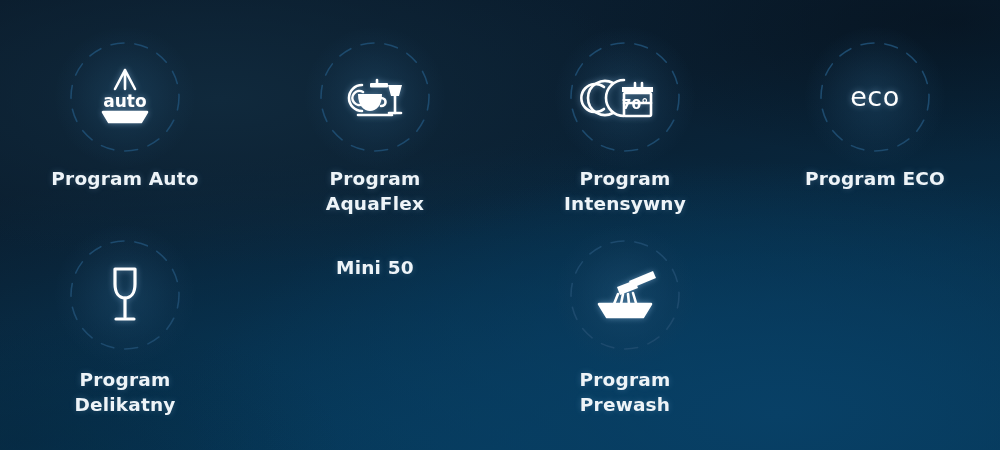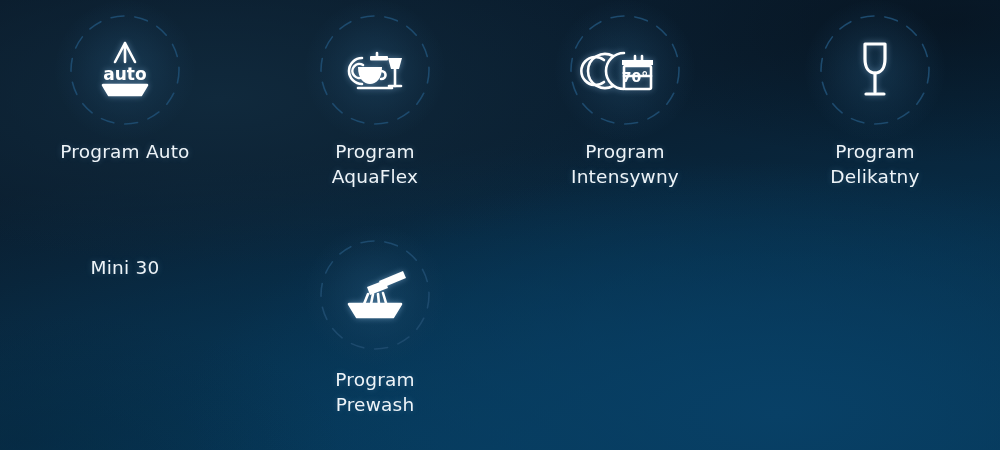--- a/index.html
+++ b/index.html
@@ -29,21 +29,21 @@
     display:grid;
     grid-template-columns:repeat(4,1fr);
     grid-template-rows:repeat(2,1fr);
   }
   .cell {
     position:relative;
     display:flex;
     flex-direction:column;
     align-items:center;
     justify-content:flex-start;
-    padding-top:14px;
+    padding-top:41px;
   }
   #grid > .cell:nth-child(n+5) { padding-top:14px; }
   .badge {
     position:relative;
     width:112px; height:112px;
     display:flex; align-items:center; justify-content:center;
     flex:0 0 auto;
   }
   .badge .ring {
     position:absolute; inset:0;
@@ -62,21 +62,21 @@
   }
   .badge svg.ico * { vector-effect:non-scaling-stroke; }
   .label {
     margin-top:13px;
     text-align:center;
     color:#eef4f8;
     font-size:18.5px;
     line-height:25px;
     letter-spacing:0.2px;
     text-shadow:0 0 6px rgba(140,190,230,0.28);
-    font-weight:400;
+    font-weight:700;
     white-space:pre-line;
   }
   #grid > .cell:nth-child(n+5) .label { margin-top:16px; }
   .ecotext {
     font-size:27px;
     fill:#ffffff;
     letter-spacing:0.5px;
     font-family:"DejaVu Sans", sans-serif;
   }
   .autotext {
@@ -154,39 +154,51 @@
         <rect class="st" x="34" y="31" width="27" height="23" rx="1.5"></rect>
         <path class="stf" d="M32 25 H63 V30 H32 Z"></path>
         <path class="st" d="M45 25 V21 M52 25 V21"></path>
         <text class="numtext" x="45" y="47" text-anchor="middle">70°</text>
         <path class="st" d="M34 41 H61"></path>
       </svg>
     </div>
     <div class="label">Program<br>Intensywny</div>
   </div>
 
+  <div class="cell">
+    <div class="badge">
+      <div class="glow"></div>
+      <svg class="ring" viewBox="0 0 112 112">
+        <circle cx="56" cy="56" r="54" fill="none" stroke="#1d4a6d" stroke-width="1.6" stroke-dasharray="13 11" stroke-linecap="round"></circle>
+      </svg>
+      <svg class="ico" viewBox="0 0 70 70">
+        <text class="ecotext" x="35" y="44" text-anchor="middle">eco</text>
+      </svg>
+    </div>
+    <div class="label">Program ECO</div>
+  </div>
 
   <div class="cell">
     <div class="badge">
       <div class="glow"></div>
       <svg class="ring" viewBox="0 0 112 112">
         <circle cx="56" cy="56" r="54" fill="none" stroke="#1d4a6d" stroke-width="1.6" stroke-dasharray="13 11" stroke-linecap="round"></circle>
       </svg>
       <svg class="ico" viewBox="0 0 70 70">
         <path class="stb" d="M25 9 H45 V24 C45 33 41 38 35 38 C29 38 25 33 25 24 Z"></path>
         <path class="stb" d="M35 38 V57"></path>
         <path class="stb" d="M26 59 H44"></path>
       </svg>
     </div>
     <div class="label">Program<br>Delikatny</div>
   </div>
 
 
   <div class="cell">
-    <div class="label">Mini 30</div>
+    <div class="label">Mini 50</div>
   </div>
 
   <div class="cell">
     <div class="badge">
       <div class="glow"></div>
       <svg class="ring" viewBox="0 0 112 112">
         <circle cx="56" cy="56" r="54" fill="none" stroke="#1d4a6d" stroke-width="1.6" stroke-dasharray="13 11" stroke-linecap="round"></circle>
       </svg>
       <svg class="ico" viewBox="0 0 70 70">
         <path class="stf" d="M39 21 L63 11 L66 18 L42 28 Z"></path>

